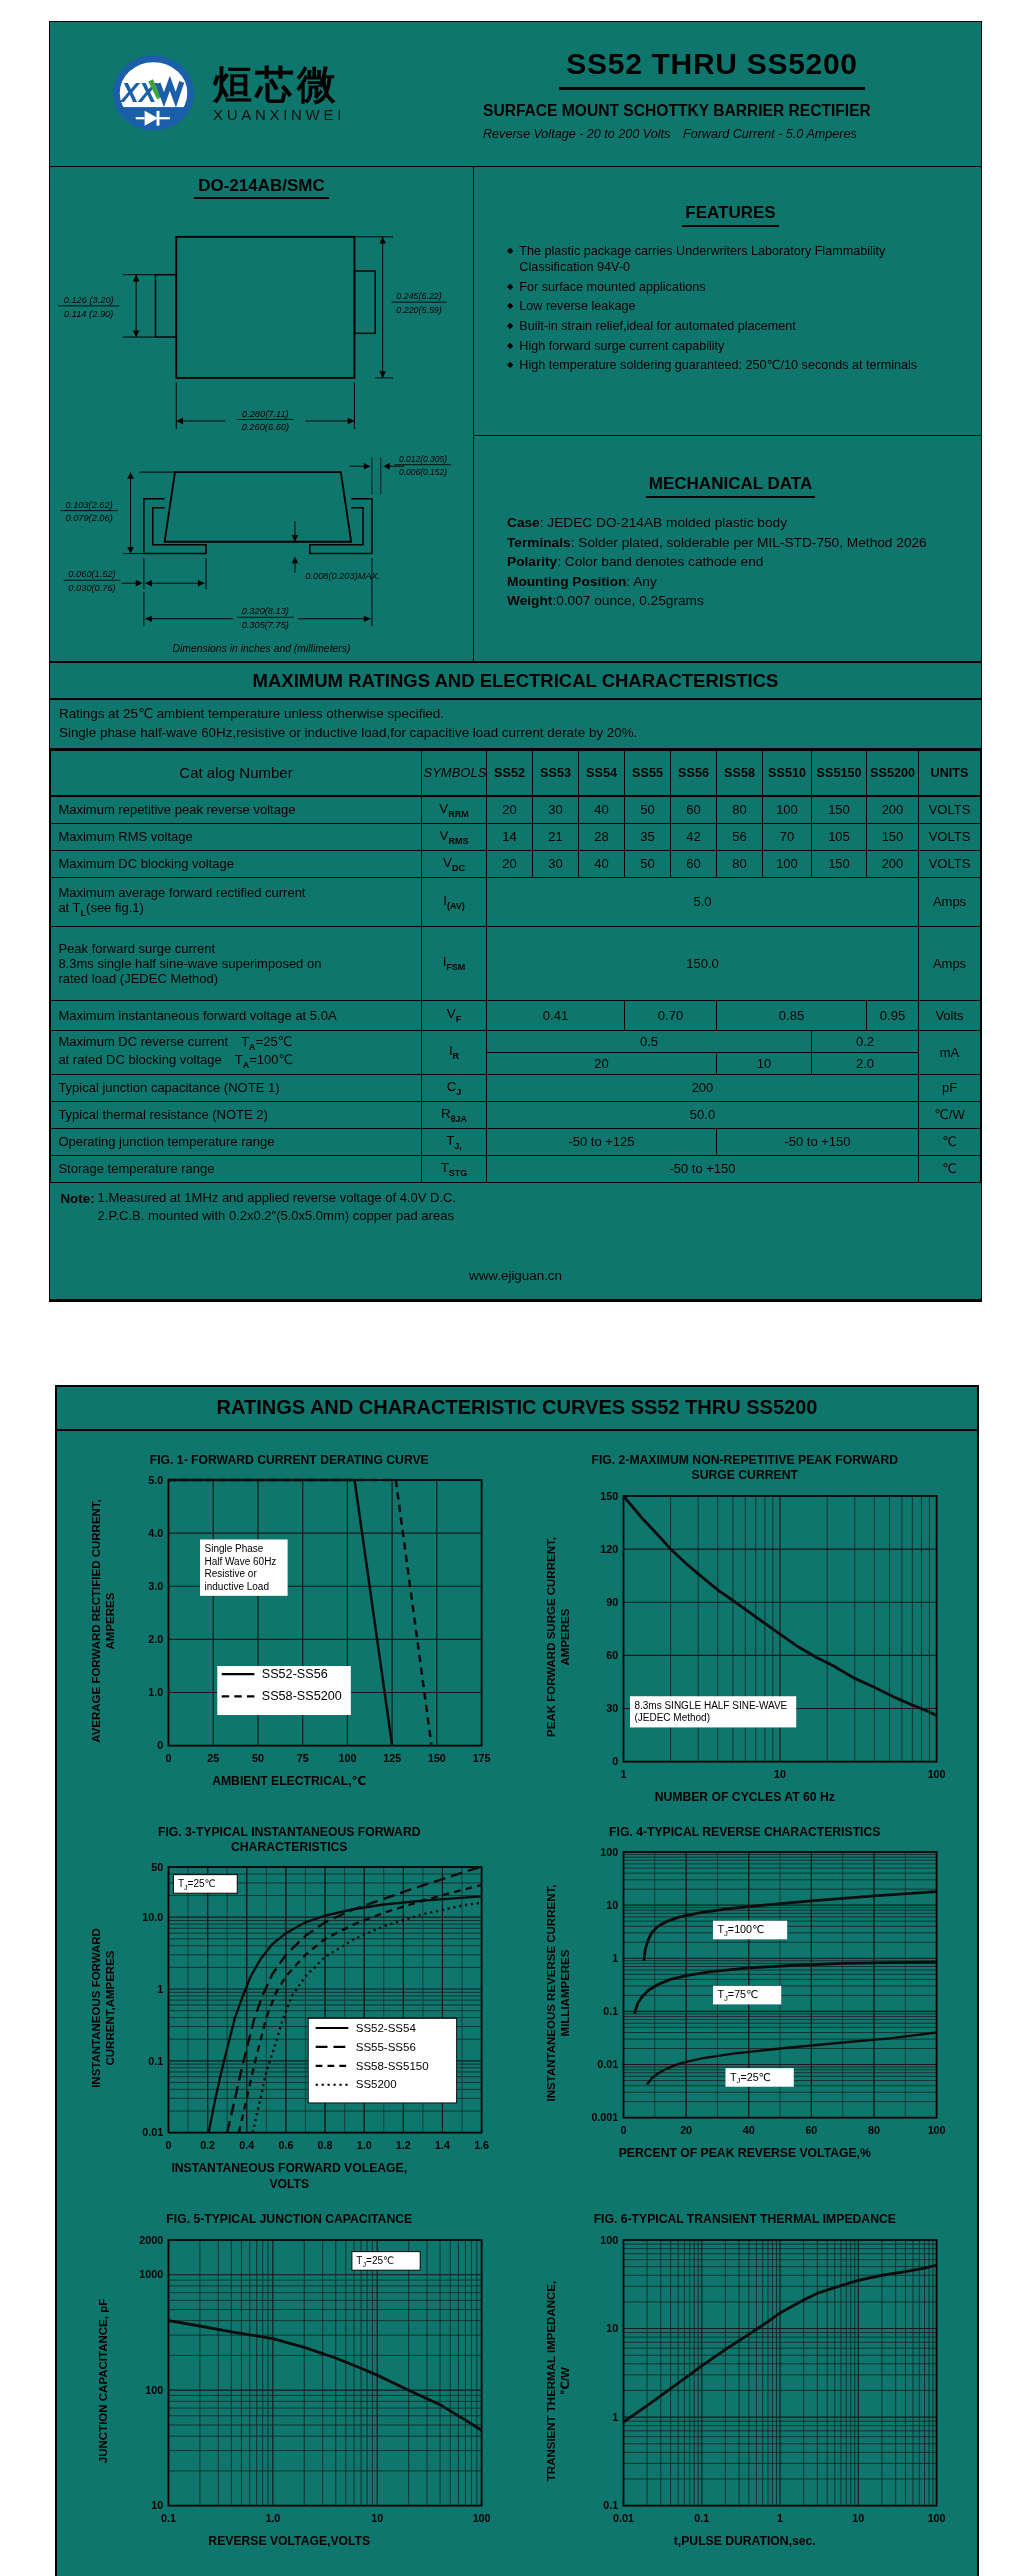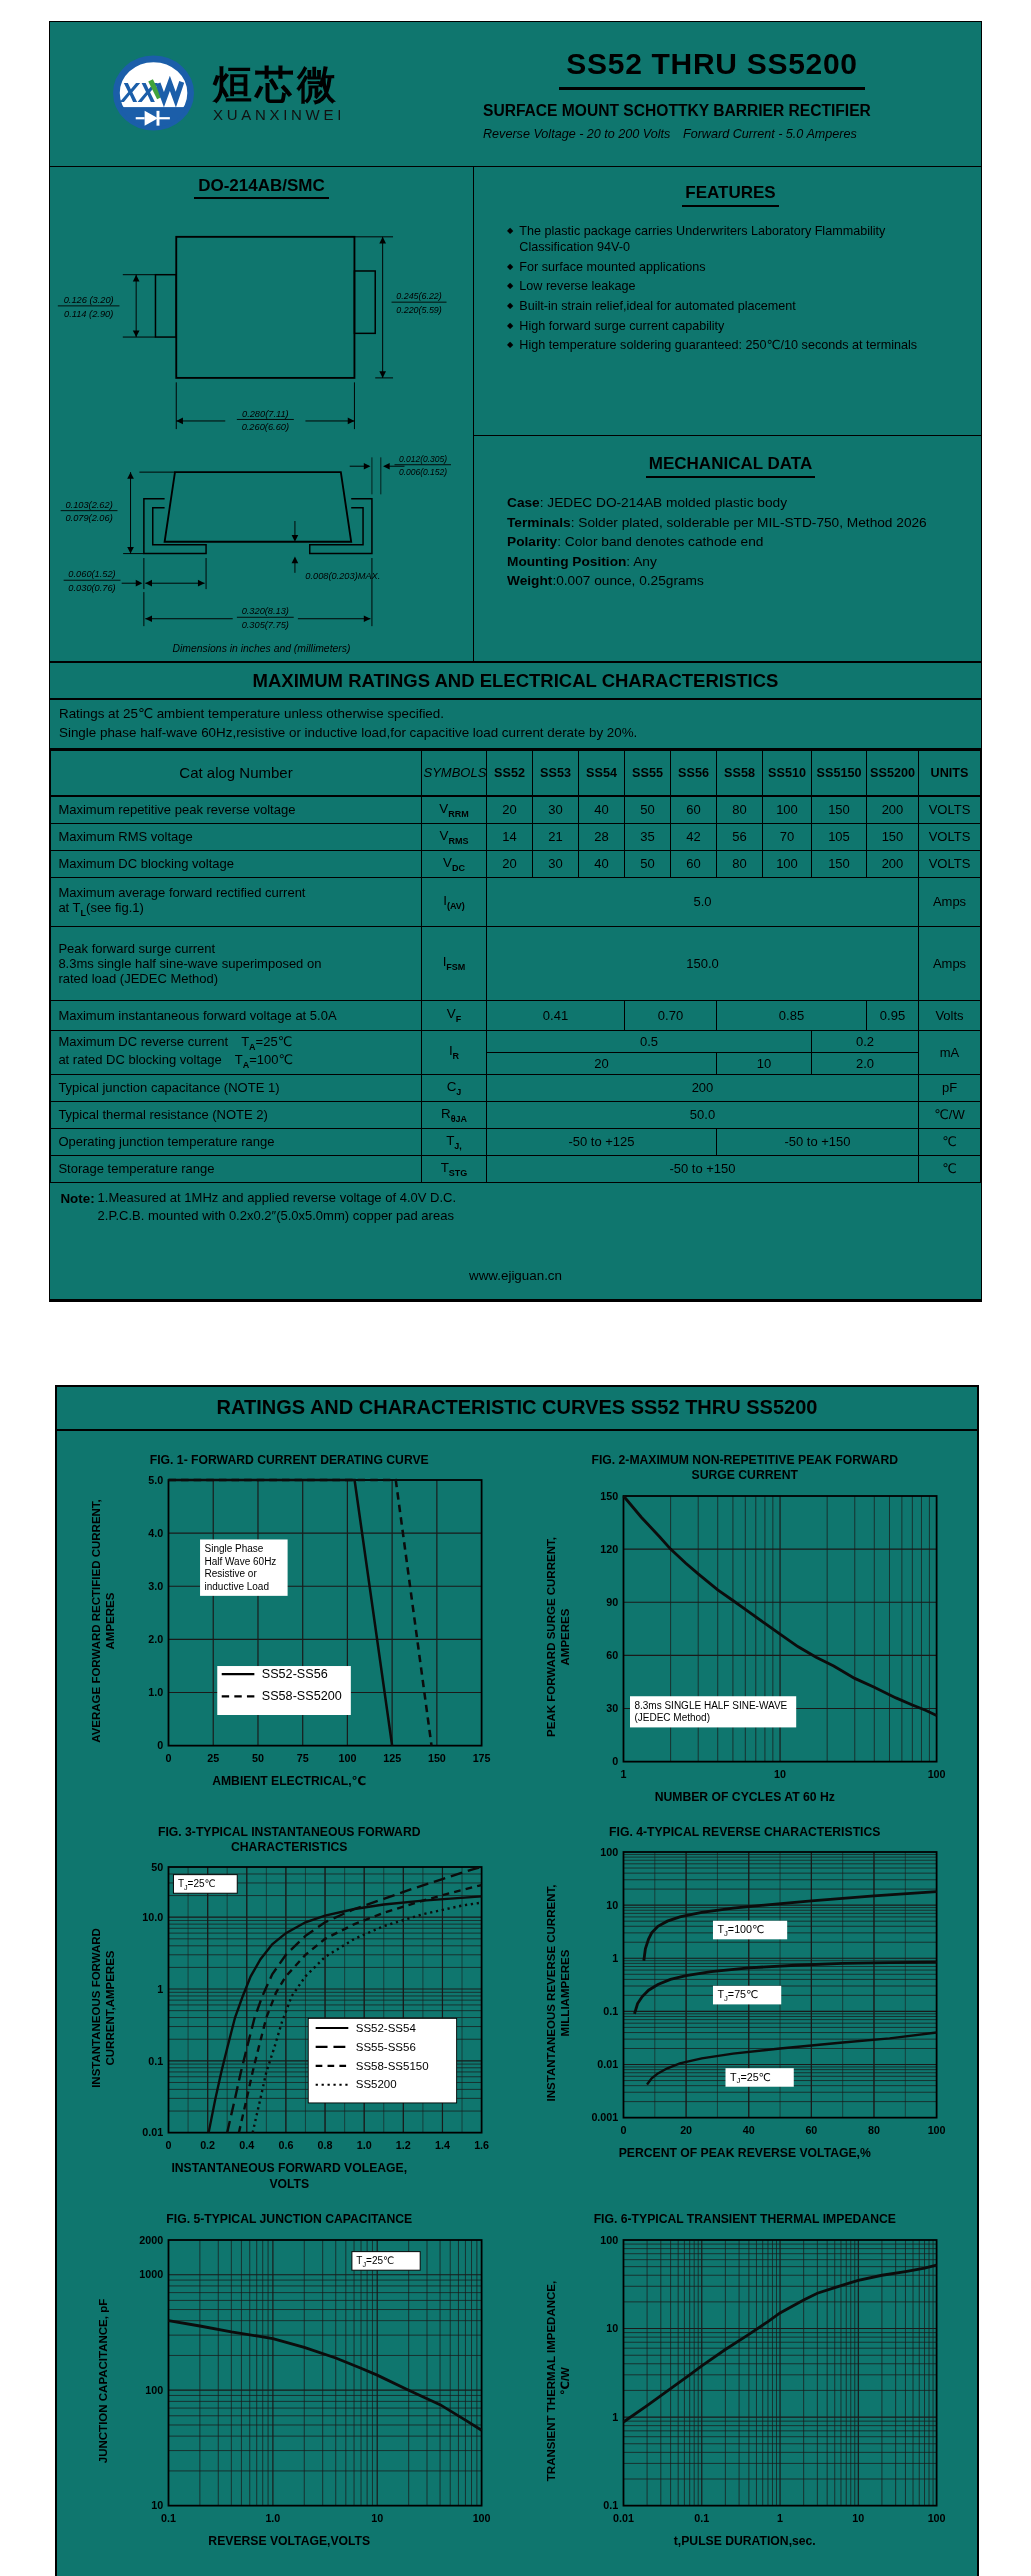--- a/index.html
+++ b/index.html
@@ -20,21 +20,21 @@
   .part-tag{font-size:12.6px;font-style:italic;margin-top:6.7px;align-self:flex-start;margin-left:18px;}
 
   
   .p1-mid{display:flex;border-bottom:2.2px solid #000;}
   .draw-col{width:424px;border-right:1.5px solid #000;box-sizing:border-box;padding-top:9px;}
   .pkg-name{text-align:center;font-size:17px;font-weight:bold;}
   .pkg-name span{border-bottom:2.2px solid #000;padding:0 4.5px 2.2px 4.5px;}
   .dims-note{text-align:center;font-size:10.4px;font-style:italic;margin:1.5px 0 7.4px 0;}
   .right-col{flex:1;display:flex;flex-direction:column;}
   .features-box{min-height:269px;border-bottom:1.5px solid #000;box-sizing:border-box;padding:16.3px 27px 7.4px 33px;}
-  .box-title{text-align:center;font-size:17px;font-weight:bold;margin-bottom:19.3px;}
+  .box-title{text-align:center;font-size:17px;font-weight:bold;margin-bottom:19.3px;margin-top:20px;}
   .box-title span{border-bottom:2.2px solid #000;padding:0 3px 3px 3px;}
   .feat-item{font-size:12.6px;line-height:1.32;margin-bottom:3px;display:flex;}
   .feat-bullet{font-size:8.2px;margin:3px 6px 0 0;flex:0 0 auto;}
   .mech-box{flex:1;box-sizing:border-box;padding:18px 27px 7.4px 33px;}
   .mech-line{font-size:13.7px;line-height:1.42;}
 
   
   .max-title{border-bottom:2.2px solid #000;text-align:center;font-size:18.5px;font-weight:bold;padding:6.7px 0;}
   .ratings-intro{font-size:13.4px;line-height:1.35;padding:5.2px 7.4px 6px 9px;border-bottom:2.2px solid #000;}
   table.rt{border-collapse:collapse;width:100%;table-layout:fixed;}

